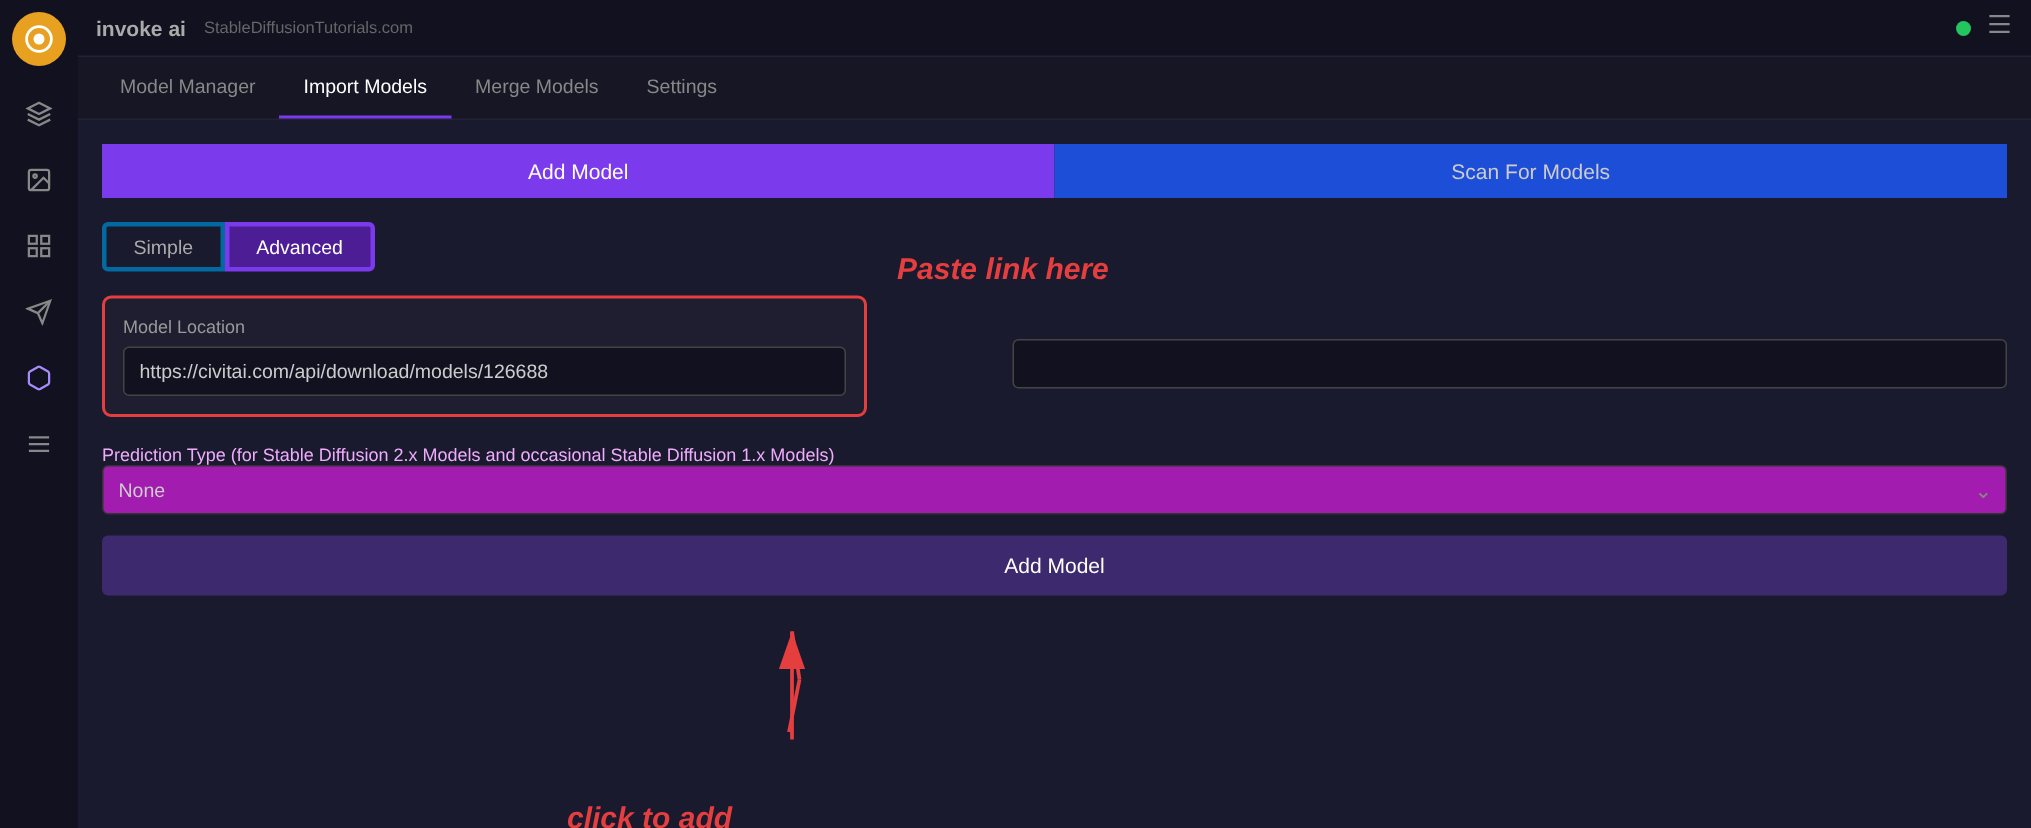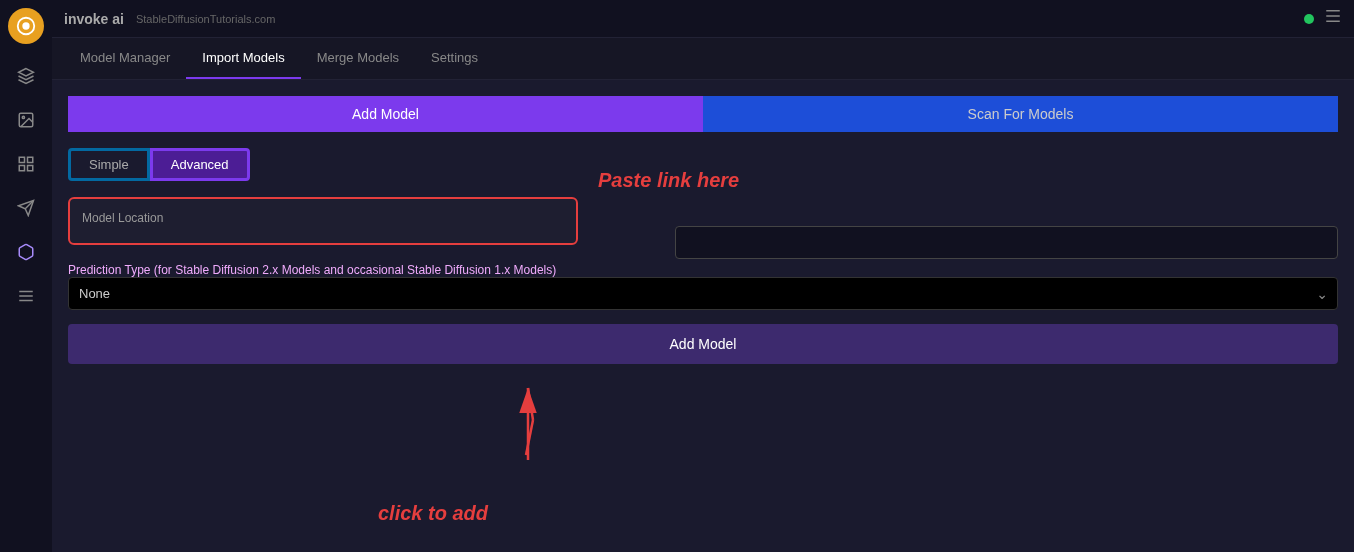--- a/index.html
+++ b/index.html
@@ -244,21 +244,21 @@
     }
 
     .prediction-label {
       font-size: 12px;
       color: #f0abfc;
       margin-bottom: 0;
     }
 
     .prediction-select {
       width: 100%;
-      background: #000000;
+      background: #a21caf;
       border: 1px solid #333;
       border-radius: 4px;
       padding: 8px 10px;
       color: #ccc;
       font-size: 13px;
       cursor: pointer;
       appearance: none;
       -webkit-appearance: none;
       outline: none;
       position: relative;
@@ -404,20 +404,21 @@
       <button class="mode-btn active">Advanced</button>
     </div>
 
     <div class="layout-form">
 
       <div style="position:relative; display:flex; align-items:flex-start; gap: 20px; margin-bottom: 4px;">
 
         <div style="width:587px; flex-shrink:0;">
           <div class="form-section">
             <div class="form-label">Model Location</div>
+            <input class="form-input" type="text" value="https://civitai.com/api/download/models/126688" style="">
           </div>
         </div>
 
         <div style="flex:1; padding-top: 29px;">
           <input class="wide-form-input" type="text" value="" style="">
         </div>
 
         <div style="position:absolute; top:-28px; left:530px; color:#e53e3e; font-size:20px; font-weight:bold; font-style:italic; pointer-events:none; white-space:nowrap;">Paste link here</div>
       </div>
 

